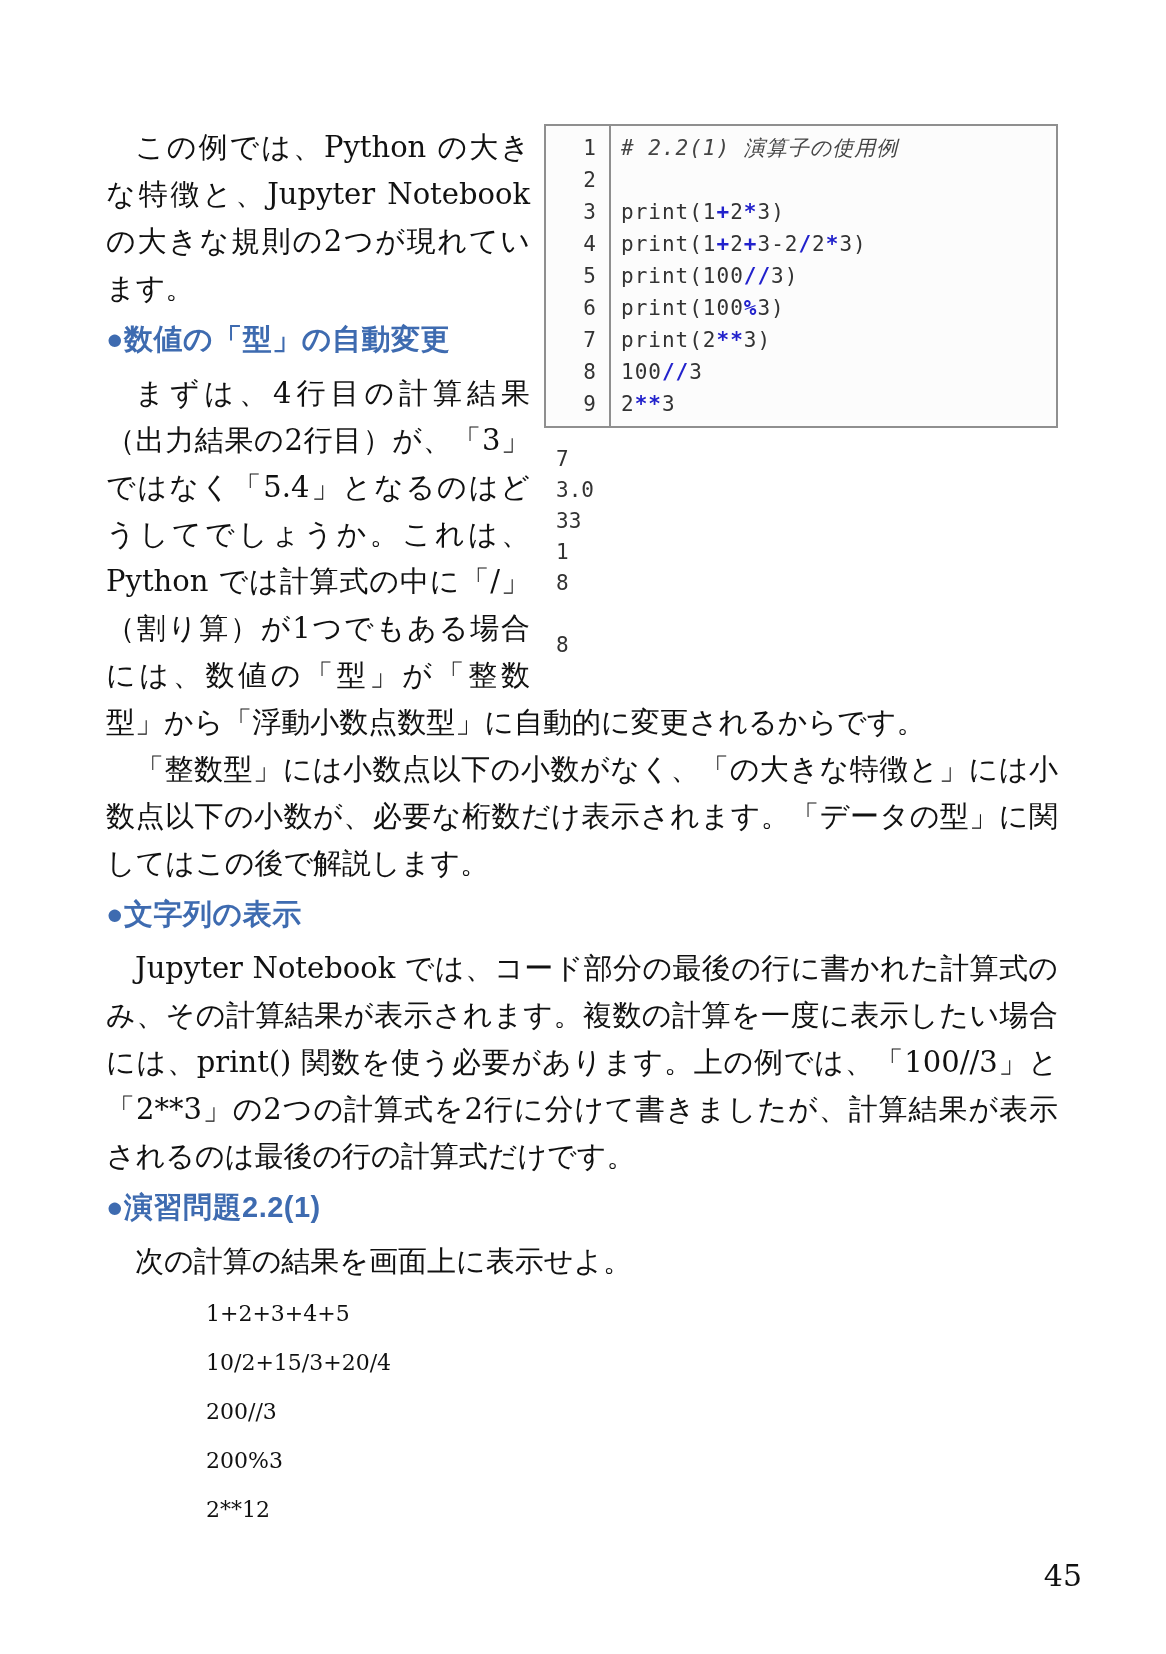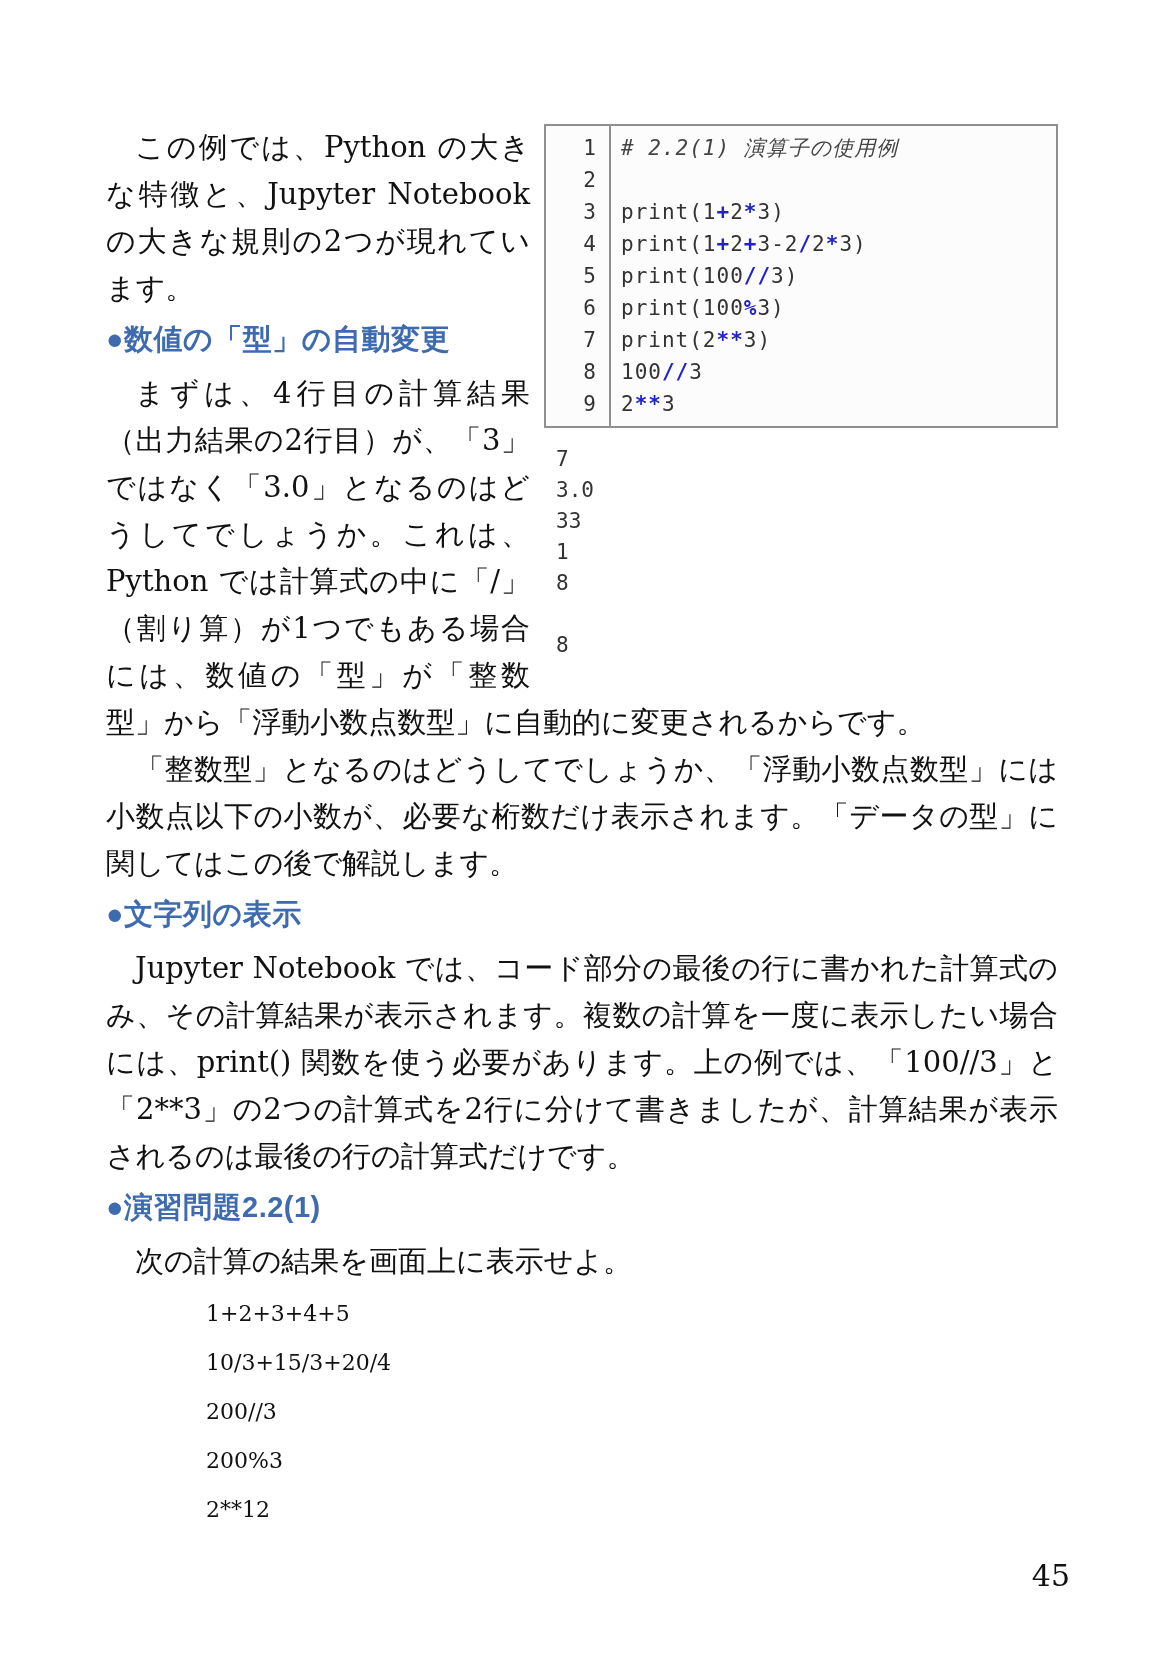--- a/index.html
+++ b/index.html
@@ -60,21 +60,21 @@
     margin:8px 0 10px 0;letter-spacing:.5px;
   }
   p.body{
     font-size:29px;line-height:47px;margin:0;
     text-indent:1em;text-align:justify;
   }
   .exercise-list{
     margin:4px 0 0 100px;font-size:22px;line-height:49px;
   }
   .page-num{
-    position:absolute;right:96px;top:1558px;font-size:30px;color:#111;
+    position:absolute;right:84px;top:1558px;font-size:30px;color:#111;
   }
 </style>
 </head>
 <body>
 
 <div class="page">
   <div class="content">
 
     <div class="figure">
 
@@ -102,35 +102,35 @@
           <div>&nbsp;</div>
           <div>8</div>
         </div>
     </div>
 
 
     <p class="body">この例では、Python の大きな特徴と、Jupyter Notebook の大きな規則の2つが現れています。</p>
 
     <h2 class="section-heading">●数値の「型」の自動変更</h2>
 
-    <p class="body">まずは、4行目の計算結果（出力結果の2行目）が、「3」ではなく「3.0」となるのはどうしてでしょうか。これは、Python では計算式の中に「/」（割り算）が1つでもある場合には、数値の「型」が「整数型」から「浮動小数点数型」に自動的に変更されるからです。</p>
+    <p class="body">まずは、4行目の計算結果（出力結果の2行目）が、「3」ではなく「5.4」となるのはどうしてでしょうか。これは、Python では計算式の中に「/」（割り算）が1つでもある場合には、数値の「型」が「整数型」から「浮動小数点数型」に自動的に変更されるからです。</p>
 
-    <p class="body">「整数型」となるのはどうしてでしょうか、「浮動小数点数型」には小数点以下の小数が、必要な桁数だけ表示されます。「データの型」に関してはこの後で解説します。</p>
+    <p class="body">「整数型」には小数点以下の小数がなく、「の大きな特徴と」には小数点以下の小数が、必要な桁数だけ表示されます。「データの型」に関してはこの後で解説します。</p>
 
     <h2 class="section-heading">●文字列の表示</h2>
 
     <p class="body">Jupyter Notebook では、コード部分の最後の行に書かれた計算式のみ、その計算結果が表示されます。複数の計算を一度に表示したい場合には、print() 関数を使う必要があります。上の例では、「100//3」と「2**3」の2つの計算式を2行に分けて書きましたが、計算結果が表示されるのは最後の行の計算式だけです。</p>
 
     <h2 class="section-heading">●演習問題2.2(1)</h2>
 
     <p class="body">次の計算の結果を画面上に表示せよ。</p>
 
     <div class="exercise-list">
         <div>1+2+3+4+5</div>
-        <div>10/3+15/3+20/4</div>
+        <div>10/2+15/3+20/4</div>
         <div>200//3</div>
         <div>200%3</div>
         <div>2**12</div>
       </div>
 
   </div>
 
   <div class="page-num">45</div>
 </div>
 

